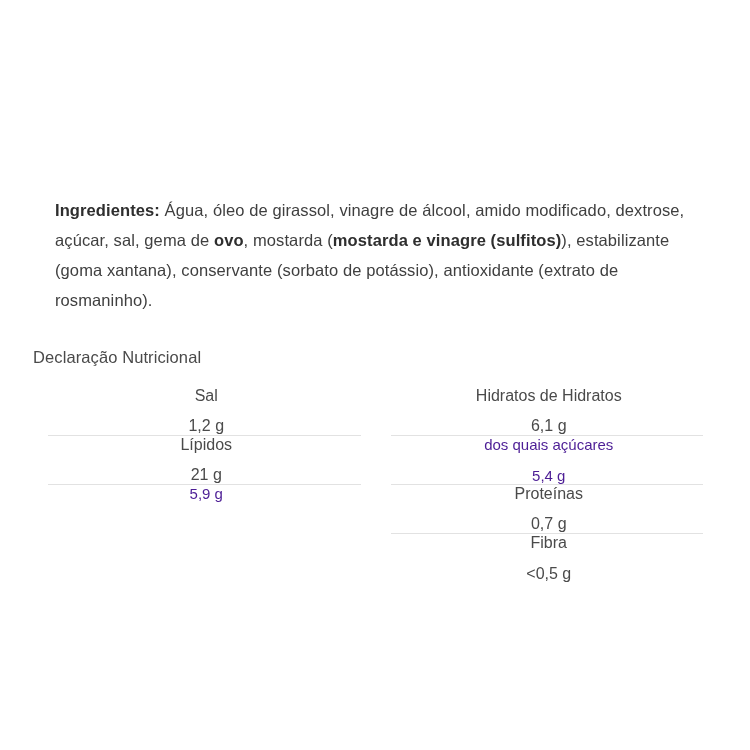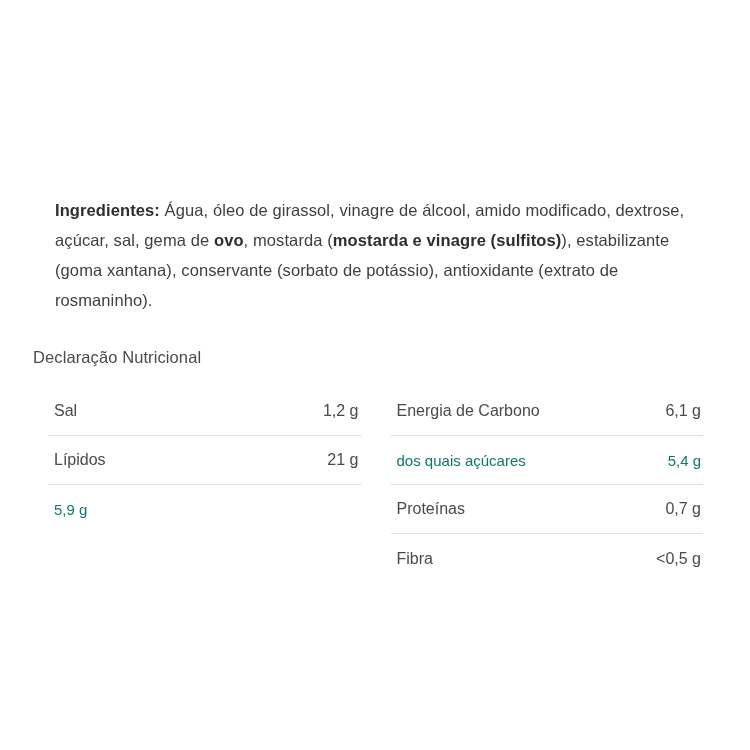--- a/index.html
+++ b/index.html
@@ -60,26 +60,27 @@
   .nutri-row {
     display: flex;
     align-items: center;
     justify-content: space-between;
     height: 49px;
     border-bottom: 1px solid #e2e2e2;
     font-size: 16px;
     color: #4a4a4a;
     padding: 0 2px 0 6px;
     box-sizing: border-box;
+    flex-direction: column;
   }
   .nutri-row.last {
     border-bottom: none;
   }
   .nutri-row.sub {
-    color: #0f766e;
+    color: #4c1d95;
     font-size: 15px;
   }
   .nutri-row .label {
     white-space: nowrap;
   }
   .nutri-row .value {
     white-space: nowrap;
     text-align: center;
   }
 </style>
@@ -103,21 +104,21 @@
         <span class="label">Lípidos</span>
         <span class="value">21 g</span>
       </div>
       <div class="nutri-row sub last">
         <span class="value">5,9 g</span>
       </div>
     </div>
 
     <div class="nutri-col">
       <div class="nutri-row">
-        <span class="label">Energia de Carbono</span>
+        <span class="label">Hidratos de Hidratos</span>
         <span class="value">6,1 g</span>
       </div>
       <div class="nutri-row sub">
         <span class="label">dos quais açúcares</span>
         <span class="value">5,4 g</span>
       </div>
       <div class="nutri-row">
         <span class="label">Proteínas</span>
         <span class="value">0,7 g</span>
       </div>

